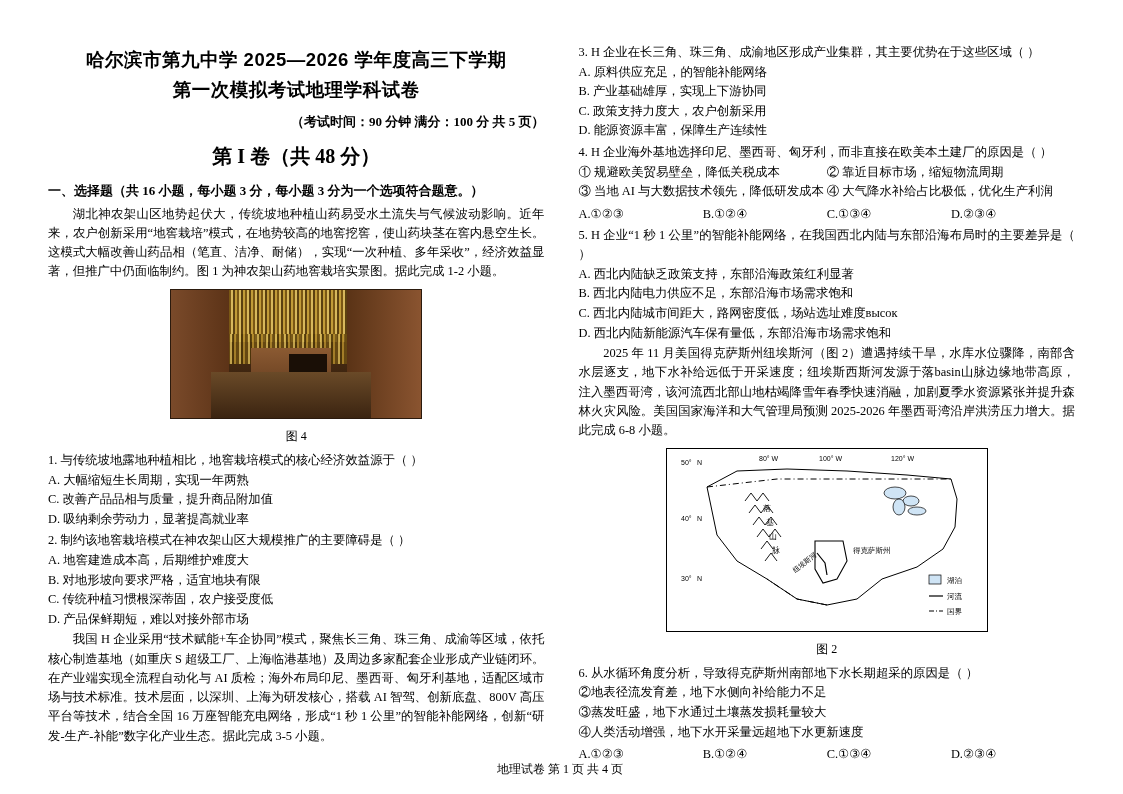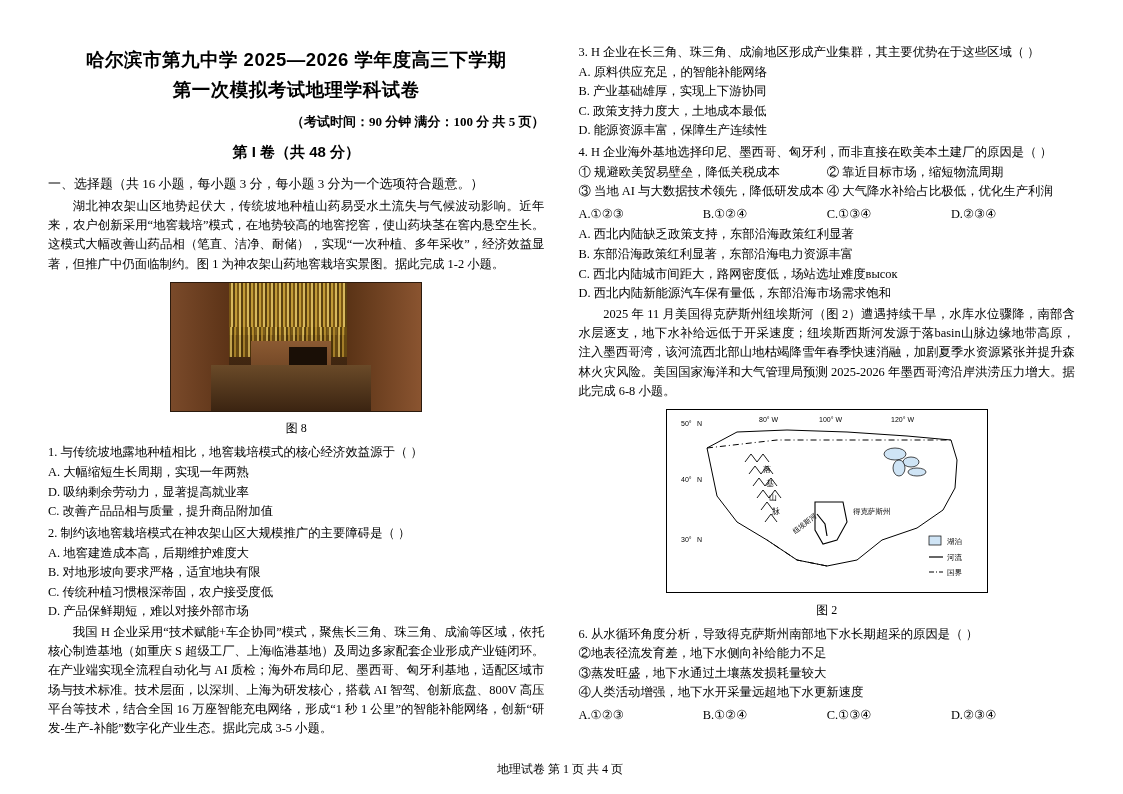--- a/index.html
+++ b/index.html
@@ -49,27 +49,27 @@
     font-family: "Liberation Sans", "DejaVu Sans", sans-serif;
   }
   .subtitle {
     text-align: right;
     font-size: 13px;
     font-weight: bold;
     margin: 4px 0 10px 0;
   }
   .sectiontitle {
     text-align: center;
-    font-size: 15px;
+    font-size: 20px;
     font-weight: bold;
     margin: 6px 0 10px 0;
-    font-family: Liberation Sans, sans-serif;
+    font-family: Liberation Serif, serif;
   }
   .secthead {
-    font-weight: normal;
+    font-weight: bold;
     font-size: 13px;
     margin: 4px 0 4px 0;
   }
   .para {
     text-indent: 2em;
     text-align: justify;
     margin: 2px 0;
     line-height: 1.55;
   }
   .q {
@@ -200,61 +200,62 @@
         <div class="photo">
           <div class="ceiling"></div>
           <div class="ceiling2"></div>
           <div class="wall-l"></div>
           <div class="wall-r"></div>
           <div class="backwall"></div>
           <div class="door"></div>
           <div class="floor"></div>
         </div>
       </div>
-      <div class="figcap">图 8</div>
+      <div class="figcap">图 4</div>
 
       <div class="q">1. 与传统坡地露地种植相比，地窖栽培模式的核心经济效益源于（    ）</div>
       <div class="opt">A. 大幅缩短生长周期，实现一年两熟</div>
+      <div class="opt">C. 改善产品品相与质量，提升商品附加值</div>
       <div class="opt">D. 吸纳剩余劳动力，显著提高就业率</div>
-      <div class="opt">C. 改善产品品相与质量，提升商品附加值</div>
 
       <div class="q">2. 制约该地窖栽培模式在神农架山区大规模推广的主要障碍是（    ）</div>
       <div class="opt">A. 地窖建造成本高，后期维护难度大</div>
       <div class="opt">B. 对地形坡向要求严格，适宜地块有限</div>
       <div class="opt">C. 传统种植习惯根深蒂固，农户接受度低</div>
       <div class="opt">D. 产品保鲜期短，难以对接外部市场</div>
 
       <div class="para">我国 H 企业采用“技术赋能+车企协同”模式，聚焦长三角、珠三角、成渝等区域，依托核心制造基地（如重庆 S 超级工厂、上海临港基地）及周边多家配套企业形成产业链闭环。在产业端实现全流程自动化与 AI 质检；海外布局印尼、墨西哥、匈牙利基地，适配区域市场与技术标准。技术层面，以深圳、上海为研发核心，搭载 AI 智驾、创新底盘、800V 高压平台等技术，结合全国 16 万座智能充电网络，形成“1 秒 1 公里”的智能补能网络，创新“研发-生产-补能”数字化产业生态。据此完成 3-5 小题。</div>
     </div>
 
     <div class="col">
       <div class="q">3. H 企业在长三角、珠三角、成渝地区形成产业集群，其主要优势在于这些区域（    ）</div>
       <div class="opt">A. 原料供应充足，的智能补能网络</div>
       <div class="opt">B. 产业基础雄厚，实现上下游协同</div>
-      <div class="opt">C. 政策支持力度大，土地成本最低</div>
+      <div class="opt">C. 政策支持力度大，农户创新采用</div>
       <div class="opt">D. 能源资源丰富，保障生产连续性</div>
 
       <div class="q">4. H 企业海外基地选择印尼、墨西哥、匈牙利，而非直接在欧美本土建厂的原因是（    ）</div>
       <div class="opt-row">
         <span class="half">① 规避欧美贸易壁垒，降低关税成本</span>
         <span class="half">② 靠近目标市场，缩短物流周期</span>
       </div>
       <div class="opt-row">
         <span class="half">③ 当地 AI 与大数据技术领先，降低研发成本</span>
         <span class="half">④ 大气降水补给占比极低，优化生产利润</span>
       </div>
       <div class="ans-row">
         <span>A.①②③</span>
         <span>B.①②④</span>
         <span>C.①③④</span>
         <span>D.②③④</span>
       </div>
 
+      <div class="q">5. H 企业“1 秒 1 公里”的智能补能网络，在我国西北内陆与东部沿海布局时的主要差异是（    ）</div>
       <div class="opt">A. 西北内陆缺乏政策支持，东部沿海政策红利显著</div>
-      <div class="opt">B. 东部沿海政策红利显著，东部沿海电力资源丰富</div>
+      <div class="opt">B. 西北内陆电力供应不足，东部沿海市场需求饱和</div>
       <div class="opt">C. 西北内陆城市间距大，路网密度低，场站选址难度высок</div>
       <div class="opt">D. 西北内陆新能源汽车保有量低，东部沿海市场需求饱和</div>
 
       <div class="para">2025 年 11 月美国得克萨斯州纽埃斯河（图 2）遭遇持续干旱，水库水位骤降，南部含水层逐支，地下水补给远低于开采速度；纽埃斯西斯河发源于落basin山脉边缘地带高原，注入墨西哥湾，该河流西北部山地枯竭降雪年春季快速消融，加剧夏季水资源紧张并提升森林火灾风险。美国国家海洋和大气管理局预测 2025-2026 年墨西哥湾沿岸洪涝压力增大。据此完成 6-8 小题。</div>
 
       <div class="figwrap">
         <div class="map">
           <svg width="318" height="180" viewBox="0 0 318 180">
 
             <text x="14" y="16" font-size="7" font-family="Liberation Sans, sans-serif">50°</text>

